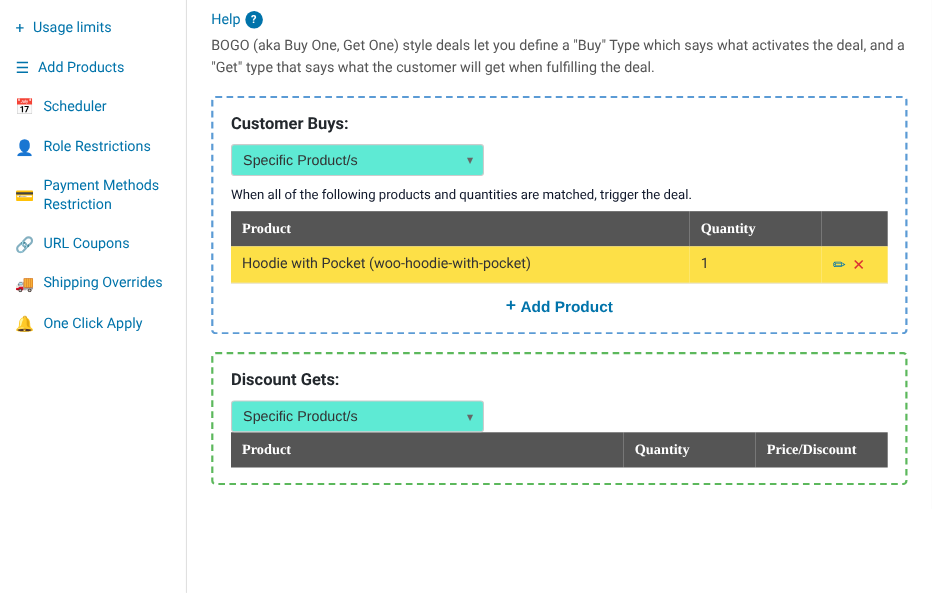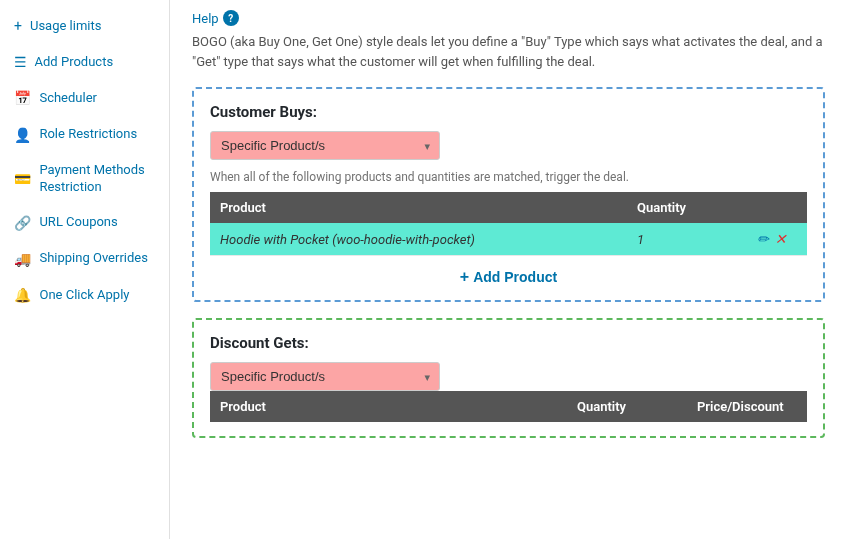--- a/index.html
+++ b/index.html
@@ -23,33 +23,33 @@
     
     .page-description { font-size: 13px; color: #555; margin-bottom: 16px; line-height: 1.5; }
 
     
     .section-box { border: 2px dashed #5b9bd5; border-radius: 4px; padding: 14px 16px; margin-bottom: 16px; background: #fff; }
     .section-box.green { border-color: #5cb85c; }
     .section-title { font-size: 15px; font-weight: 700; margin-bottom: 10px; color: #23282d; }
 
     
     .select-wrapper { position: relative; display: inline-block; }
-    select { appearance: none; -webkit-appearance: none; padding: 6px 32px 6px 10px; border: 1px solid #ccc; border-radius: 3px; font-size: 13px; color: #333; background: #fca5a5; cursor: pointer; min-width: 230px; }
+    select { appearance: none; -webkit-appearance: none; padding: 6px 32px 6px 10px; border: 1px solid #ccc; border-radius: 3px; font-size: 13px; color: #333; background: #5eead4; cursor: pointer; min-width: 230px; }
     .select-arrow { position: absolute; right: 10px; top: 50%; transform: translateY(-50%); pointer-events: none; color: #666; font-size: 11px; }
 
-    .trigger-text { font-size: 12px; color: #737373; margin: 10px 0 8px 0; }
+    .trigger-text { font-size: 12px; color: #0f172a; margin: 10px 0 8px 0; }
 
     
     .product-table { width: 100%; border-collapse: collapse; }
-    .product-table thead tr { background: #555; color: #fff; }
+    .product-table thead tr { background: #555; color: #fff; font-family: Liberation Serif, serif; }
     .product-table thead th { padding: 8px 10px; text-align: left; font-size: 13px; font-weight: 600; }
     .product-table thead th.qty { width: 120px; }
     .product-table thead th.actions { width: 60px; }
     .product-table tbody tr { border-bottom: 1px solid #e8e8e8; }
-    .product-table tbody td { padding: 8px 10px; font-size: 13px; color: #333; background: #5eead4; font-style: italic; }
+    .product-table tbody td { padding: 8px 10px; font-size: 13px; color: #333; background: #fde047; }
     .action-icons { display: flex; gap: 6px; align-items: center; }
     .edit-icon { color: #0073aa; cursor: pointer; font-size: 14px; }
     .delete-icon { color: #dc3232; cursor: pointer; font-size: 14px; }
 
     
     .add-product-row { display: flex; justify-content: center; margin-top: 12px; }
     .add-product-btn { color: #0073aa; background: none; border: none; cursor: pointer; font-size: 14px; font-weight: 600; display: flex; align-items: center; gap: 4px; }
     .add-product-plus { font-size: 16px; font-weight: bold; }
 
     

